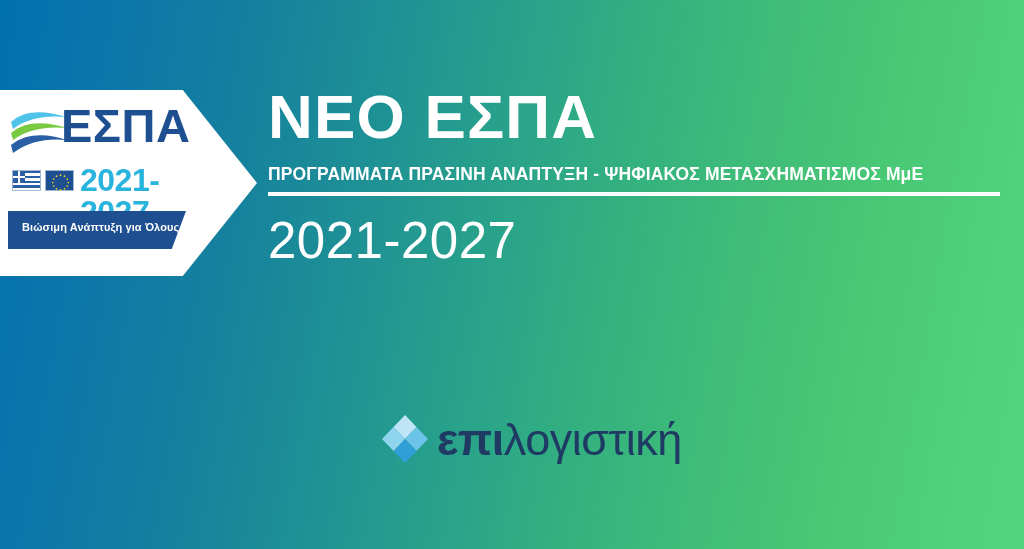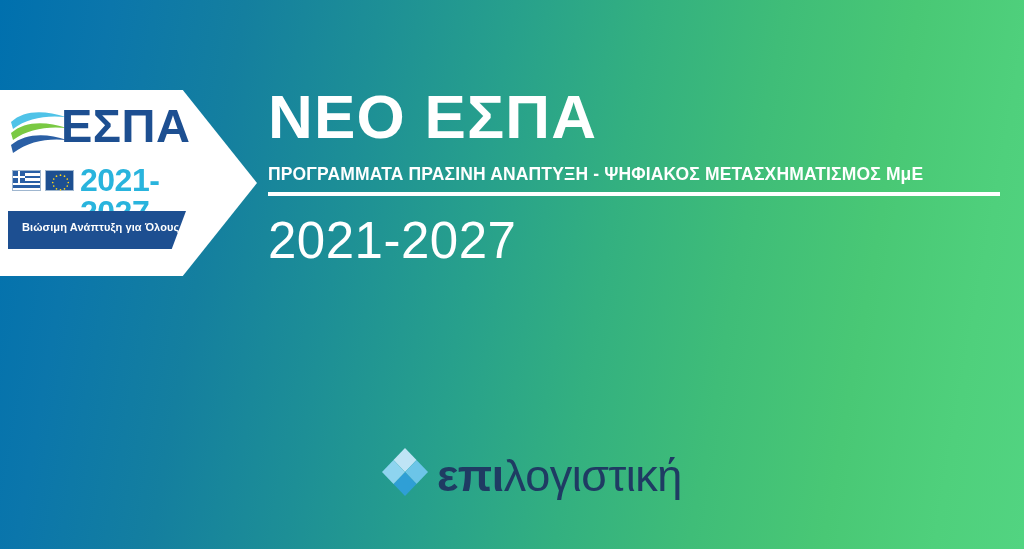--- a/index.html
+++ b/index.html
@@ -197,23 +197,23 @@
     color: #ffffff;
     line-height: 1;
     letter-spacing: 0.5px;
     white-space: nowrap;
   }
 
   
   #brand {
     position: absolute;
     left: 379px;
-    top: 440px;
+    top: 410px;
     display: flex;
-    align-items: flex-end;
+    align-items: center;
     height: 58px;
   }
 
   #brand-mark {
     width: 52px;
     height: 52px;
     flex: 0 0 auto;
   }
 
   #brand-text {

